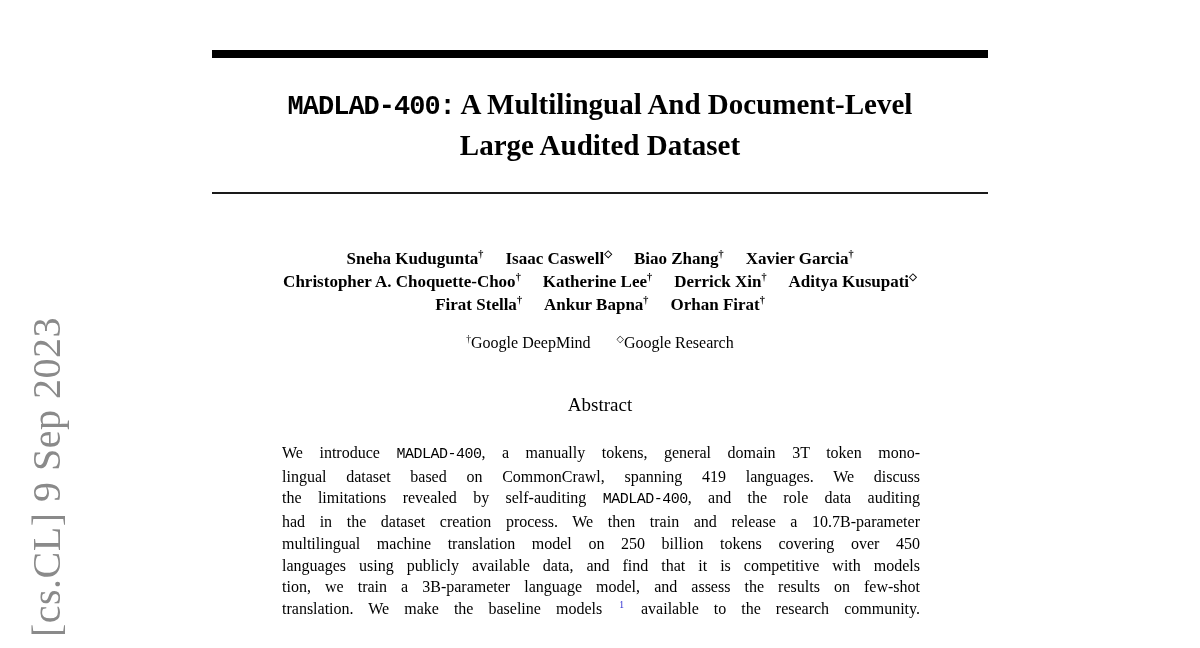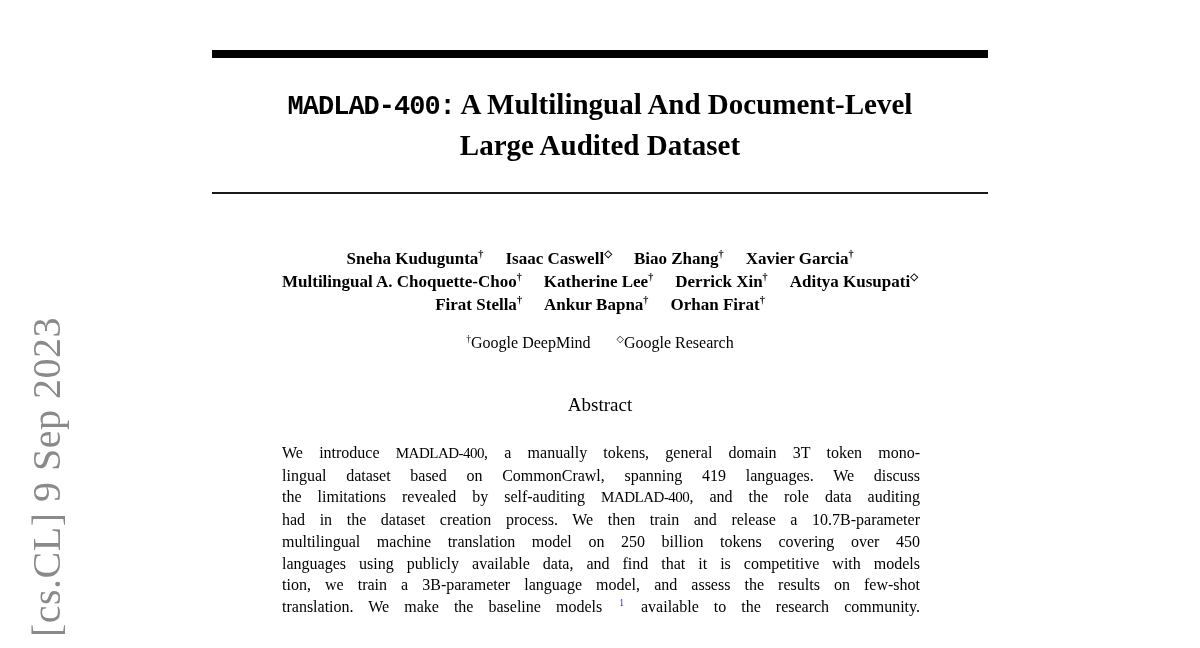--- a/index.html
+++ b/index.html
@@ -70,21 +70,21 @@
     position: absolute; left: 282px; top: 442px; width: 638px;
     font-size: 16px;
     line-height: 21.7px;
     color: #000000;
   }
   .abs-line {
     text-align: justify;
     text-align-last: justify;
   }
   .mono-body {
-    font-family: Liberation Serif, serif;
+    font-family: Liberation Mono, monospace;
     font-size: 15px;
     letter-spacing: -0.5px;
   }
   .footnote {
     color: #2a2ad0;
     margin: 0 2px;
     cursor: pointer;
   }
 </style>
 </head>
@@ -98,21 +98,21 @@
 
   <div class="title-block">
     <div class="title-line"><span class="mono-title">MADLAD-400:</span><span> A Multilingual And Document-Level</span></div>
     <div class="title-line">Large Audited Dataset</div>
   </div>
 
   <div class="rule-thin"></div>
 
   <div class="authors">
     <div class="author-line"><span class="author"><span>Sneha Kudugunta</span><sup>†</sup></span><span class="author"><span>Isaac Caswell</span><sup>◇</sup></span><span class="author"><span>Biao Zhang</span><sup>†</sup></span><span class="author"><span>Xavier Garcia</span><sup>†</sup></span></div>
-    <div class="author-line"><span class="author"><span>Multilingual A. Choquette-Choo</span><sup>†</sup></span><span class="author"><span>Katherine Lee</span><sup>†</sup></span><span class="author"><span>Derrick Xin</span><sup>†</sup></span><span class="author"><span>Aditya Kusupati</span><sup>◇</sup></span></div>
+    <div class="author-line"><span class="author"><span>Christopher A. Choquette-Choo</span><sup>†</sup></span><span class="author"><span>Katherine Lee</span><sup>†</sup></span><span class="author"><span>Derrick Xin</span><sup>†</sup></span><span class="author"><span>Aditya Kusupati</span><sup>◇</sup></span></div>
     <div class="author-line"><span class="author"><span>Firat Stella</span><sup>†</sup></span><span class="author"><span>Ankur Bapna</span><sup>†</sup></span><span class="author"><span>Orhan Firat</span><sup>†</sup></span></div>
     <div class="affil-line"><span class="affil"><sup>†</sup><span>Google DeepMind</span></span><span class="affil"><sup>◇</sup><span>Google Research</span></span></div>
   </div>
 
   <div class="abstract-heading">Abstract</div>
 
   <div class="abstract">
     <div class="abs-line"><span>We introduce </span><span class="mono-body">MADLAD-400</span><span>, a manually tokens, general domain 3T token mono-</span></div>
     <div class="abs-line">lingual dataset based on CommonCrawl, spanning 419 languages. We discuss</div>
     <div class="abs-line"><span>the limitations revealed by self-auditing </span><span class="mono-body">MADLAD-400</span><span>, and the role data auditing</span></div>

